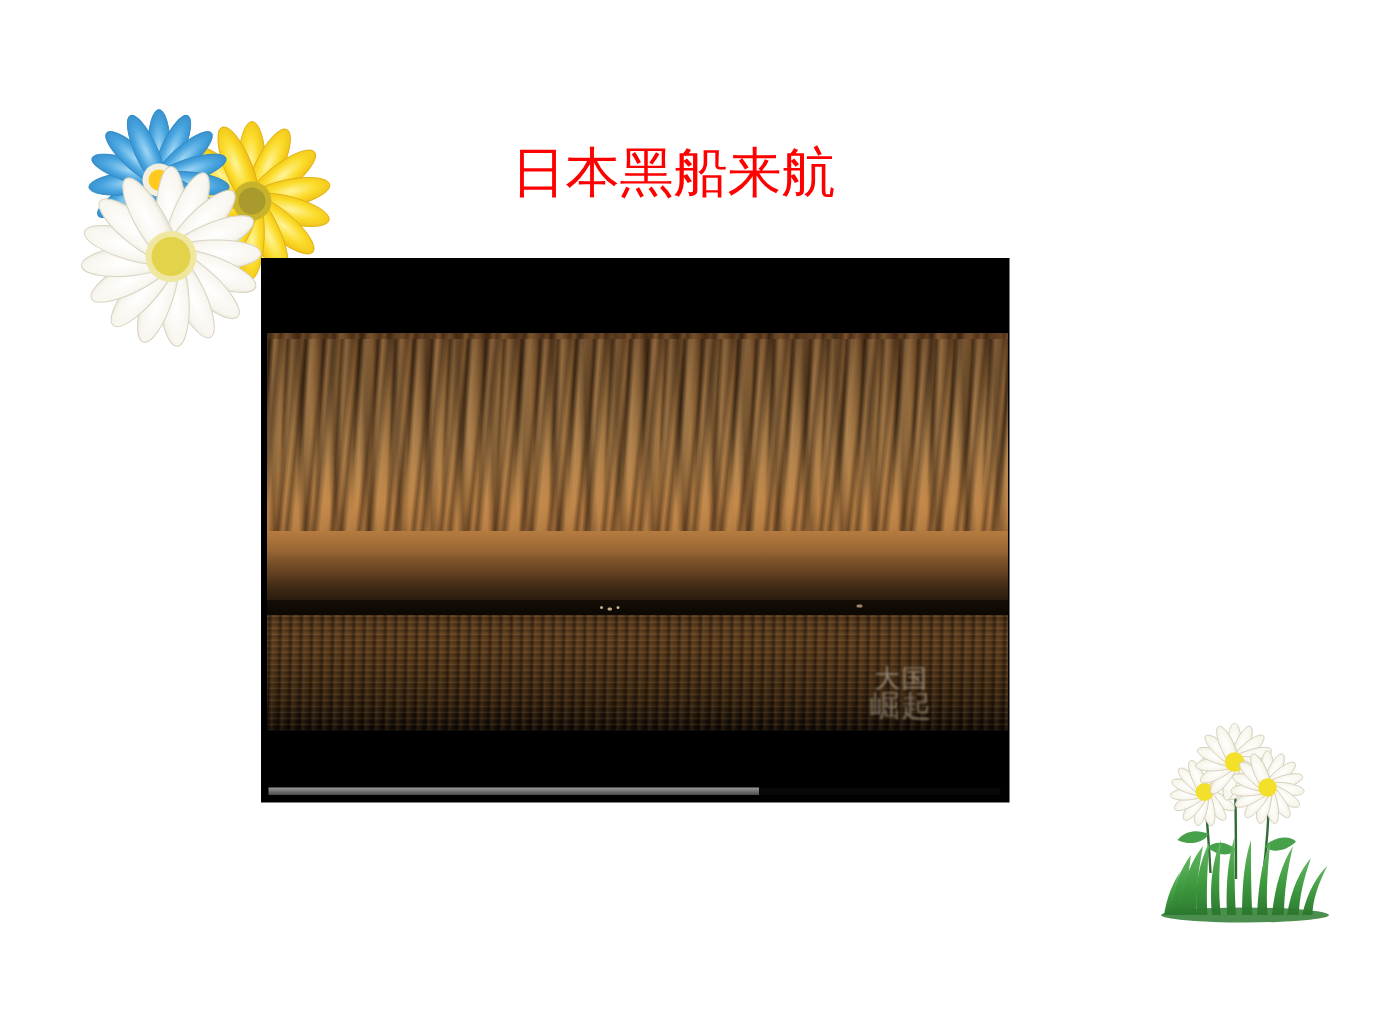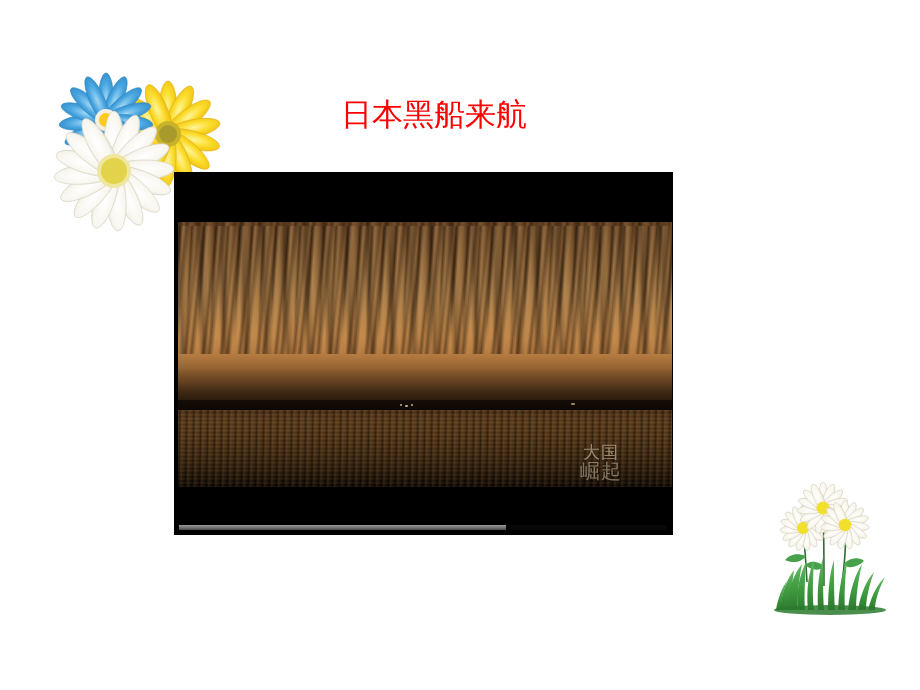--- a/index.html
+++ b/index.html
@@ -20,21 +20,21 @@
     inset: 0;
     background: #ffffff;
   }
 
   
   .slide-title {
     position: absolute;
     left: 341px;
     top: 96px;
     font-family: "Liberation Serif", "DejaVu Serif", serif;
-    font-size: 31px;
+    font-size: 36px;
     line-height: 38px;
     letter-spacing: 0px;
     color: #ff0000;
     white-space: nowrap;
     font-weight: 400;
   }
 
   
   .media-frame {
     position: absolute;

